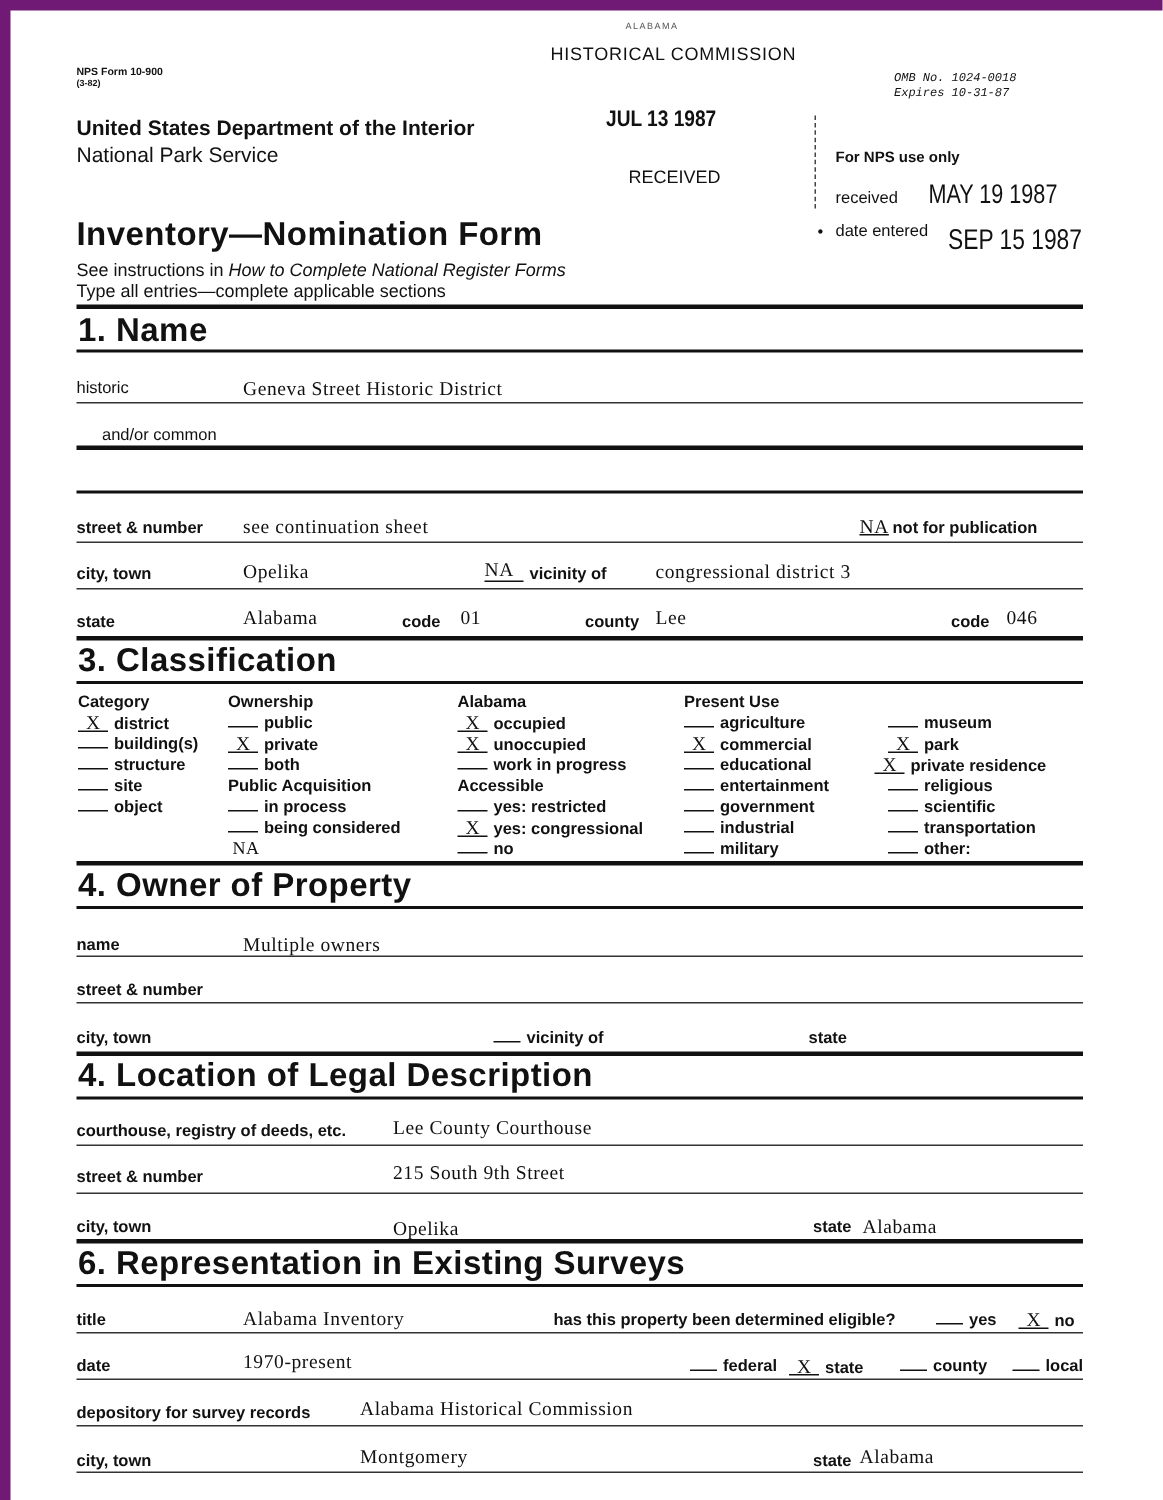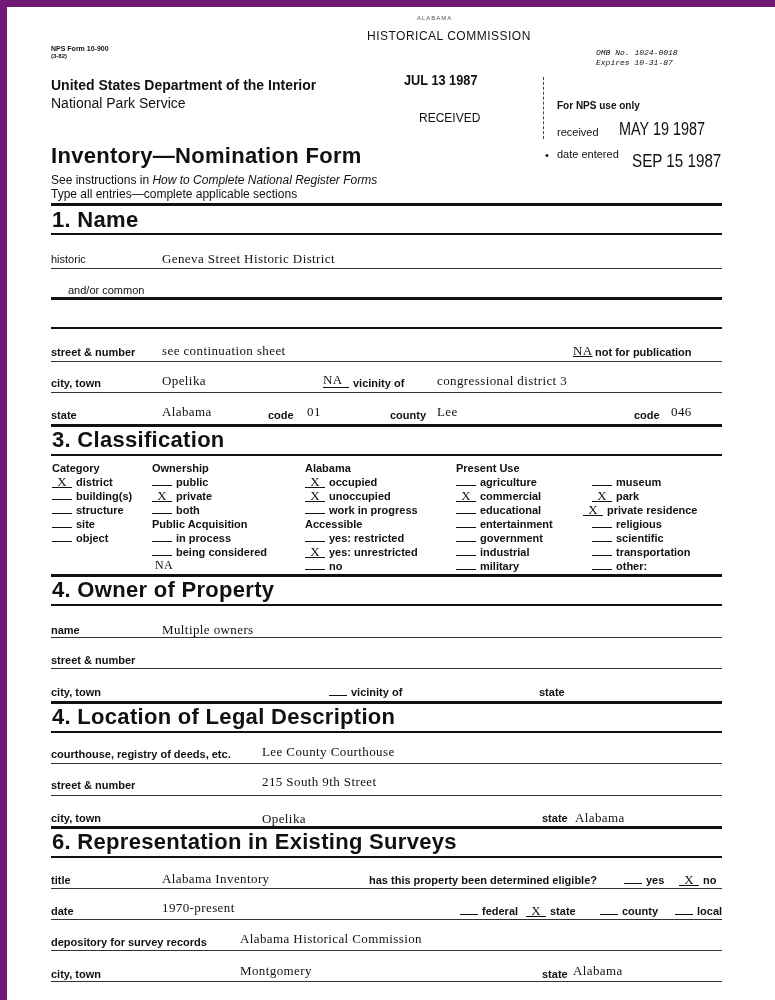--- a/index.html
+++ b/index.html
@@ -107,21 +107,21 @@
   <div class="opt" style="left:145px;top:525px;"><span class="blank"></span><span>in process</span></div>
   <div class="opt" style="left:145px;top:539px;"><span class="blank"></span><span>being considered</span></div>
   <div class="abs typed" style="left:148px;top:551px;font-size:12px;">NA</div>
 
   <div class="abs col-h" style="left:298px;top:455px;">Alabama</div>
   <div class="opt" style="left:298px;top:469px;"><span class="blank">X</span><span>occupied</span></div>
   <div class="opt" style="left:298px;top:483px;"><span class="blank">X</span><span>unoccupied</span></div>
   <div class="opt" style="left:298px;top:497px;"><span class="blank"></span><span>work in progress</span></div>
   <div class="abs col-h" style="left:298px;top:511px;">Accessible</div>
   <div class="opt" style="left:298px;top:525px;"><span class="blank"></span><span>yes: restricted</span></div>
-  <div class="opt" style="left:298px;top:539px;"><span class="blank">X</span><span>yes: unrestricted</span></div>
+  <div class="opt" style="left:298px;top:539px;"><span class="blank">X</span><span>yes: congressional</span></div>
   <div class="opt" style="left:298px;top:553px;"><span class="blank"></span><span>no</span></div>
 
   <div class="abs col-h" style="left:449px;top:455px;">Present Use</div>
   <div class="opt" style="left:449px;top:469px;"><span class="blank"></span><span>agriculture</span></div>
   <div class="opt" style="left:449px;top:483px;"><span class="blank">X</span><span>commercial</span></div>
   <div class="opt" style="left:449px;top:497px;"><span class="blank"></span><span>educational</span></div>
   <div class="opt" style="left:449px;top:511px;"><span class="blank"></span><span>entertainment</span></div>
   <div class="opt" style="left:449px;top:525px;"><span class="blank"></span><span>government</span></div>
   <div class="opt" style="left:449px;top:539px;"><span class="blank"></span><span>industrial</span></div>
   <div class="opt" style="left:449px;top:553px;"><span class="blank"></span><span>military</span></div>

